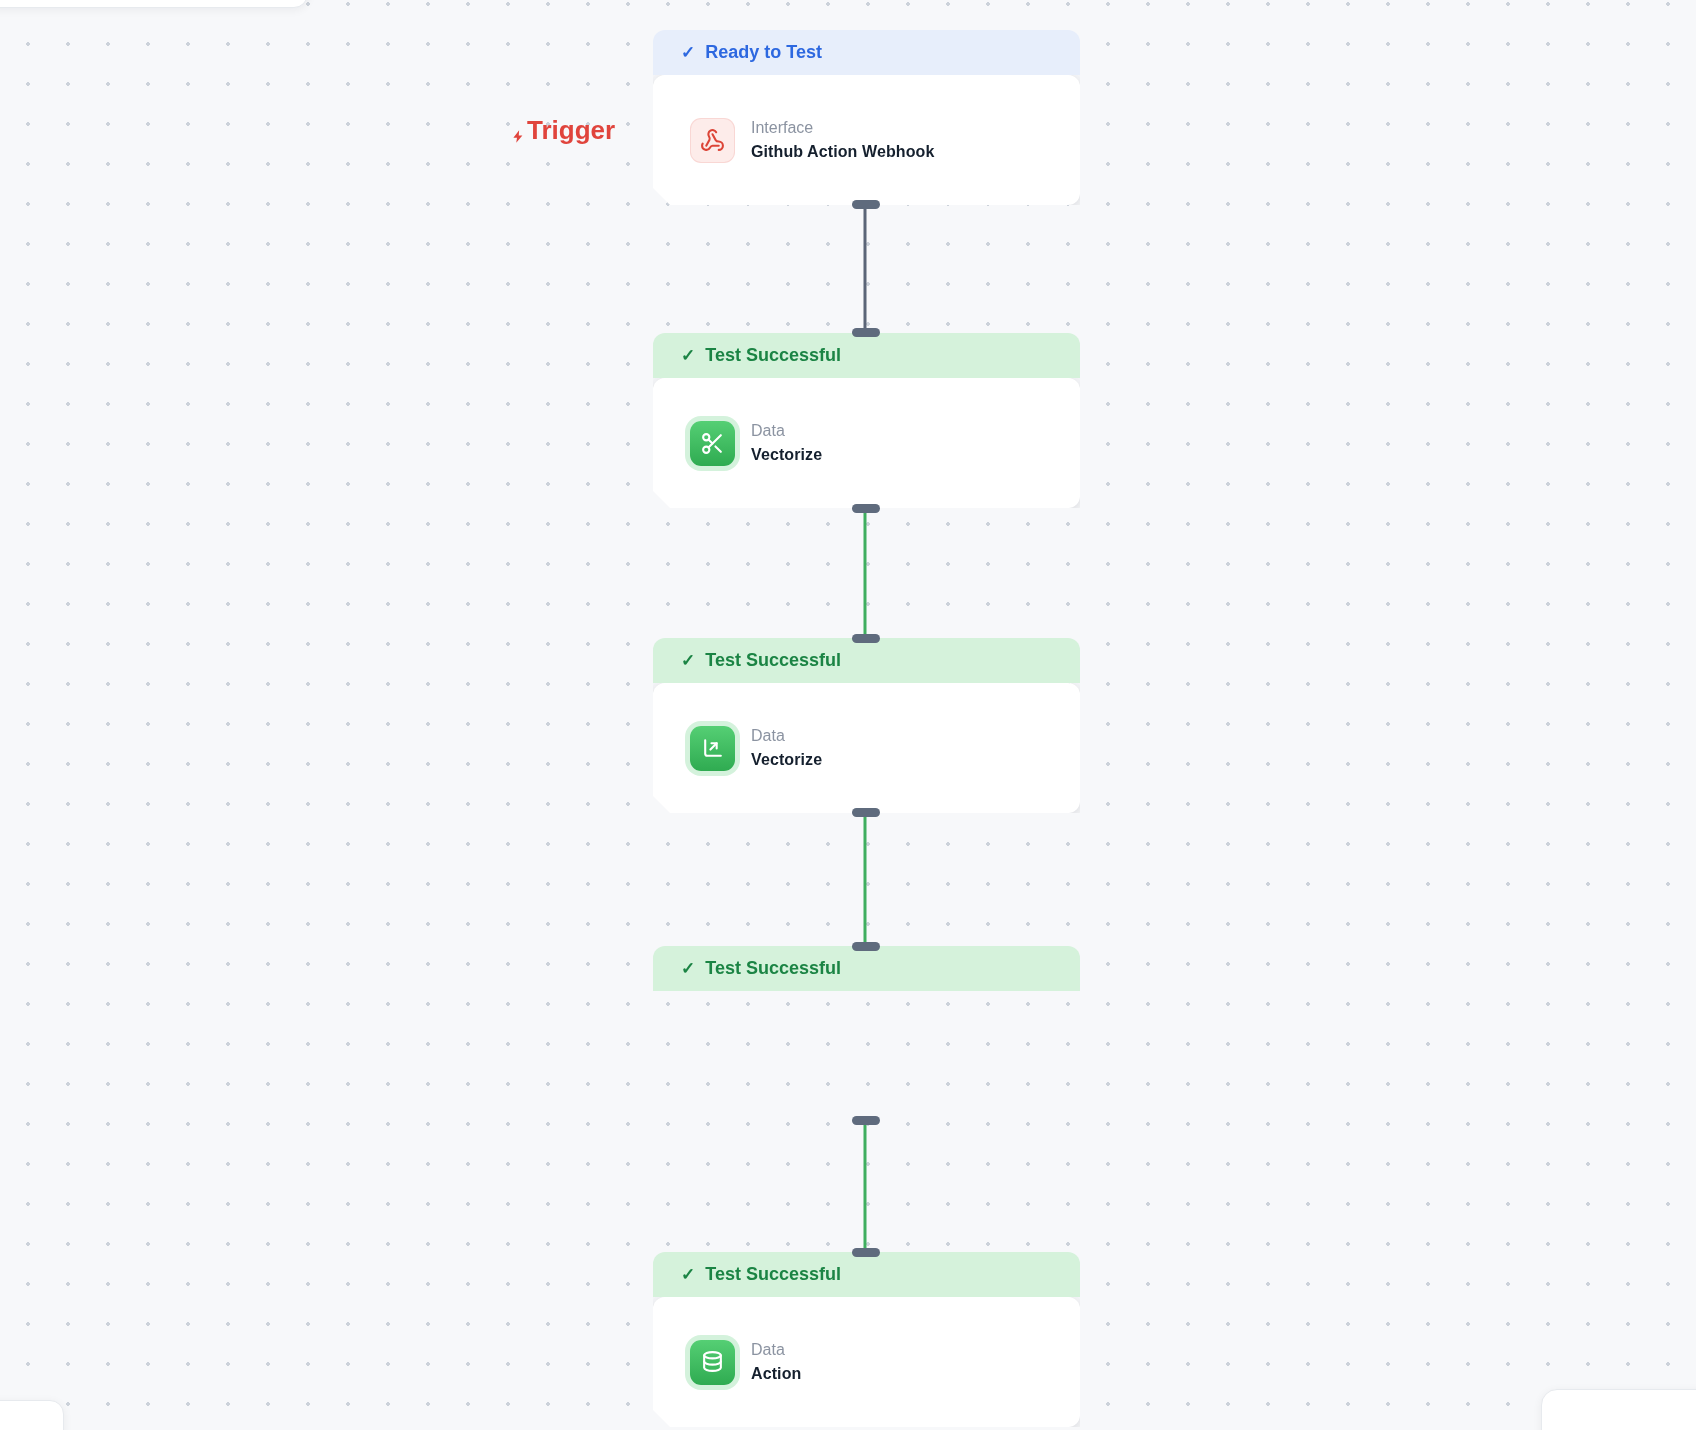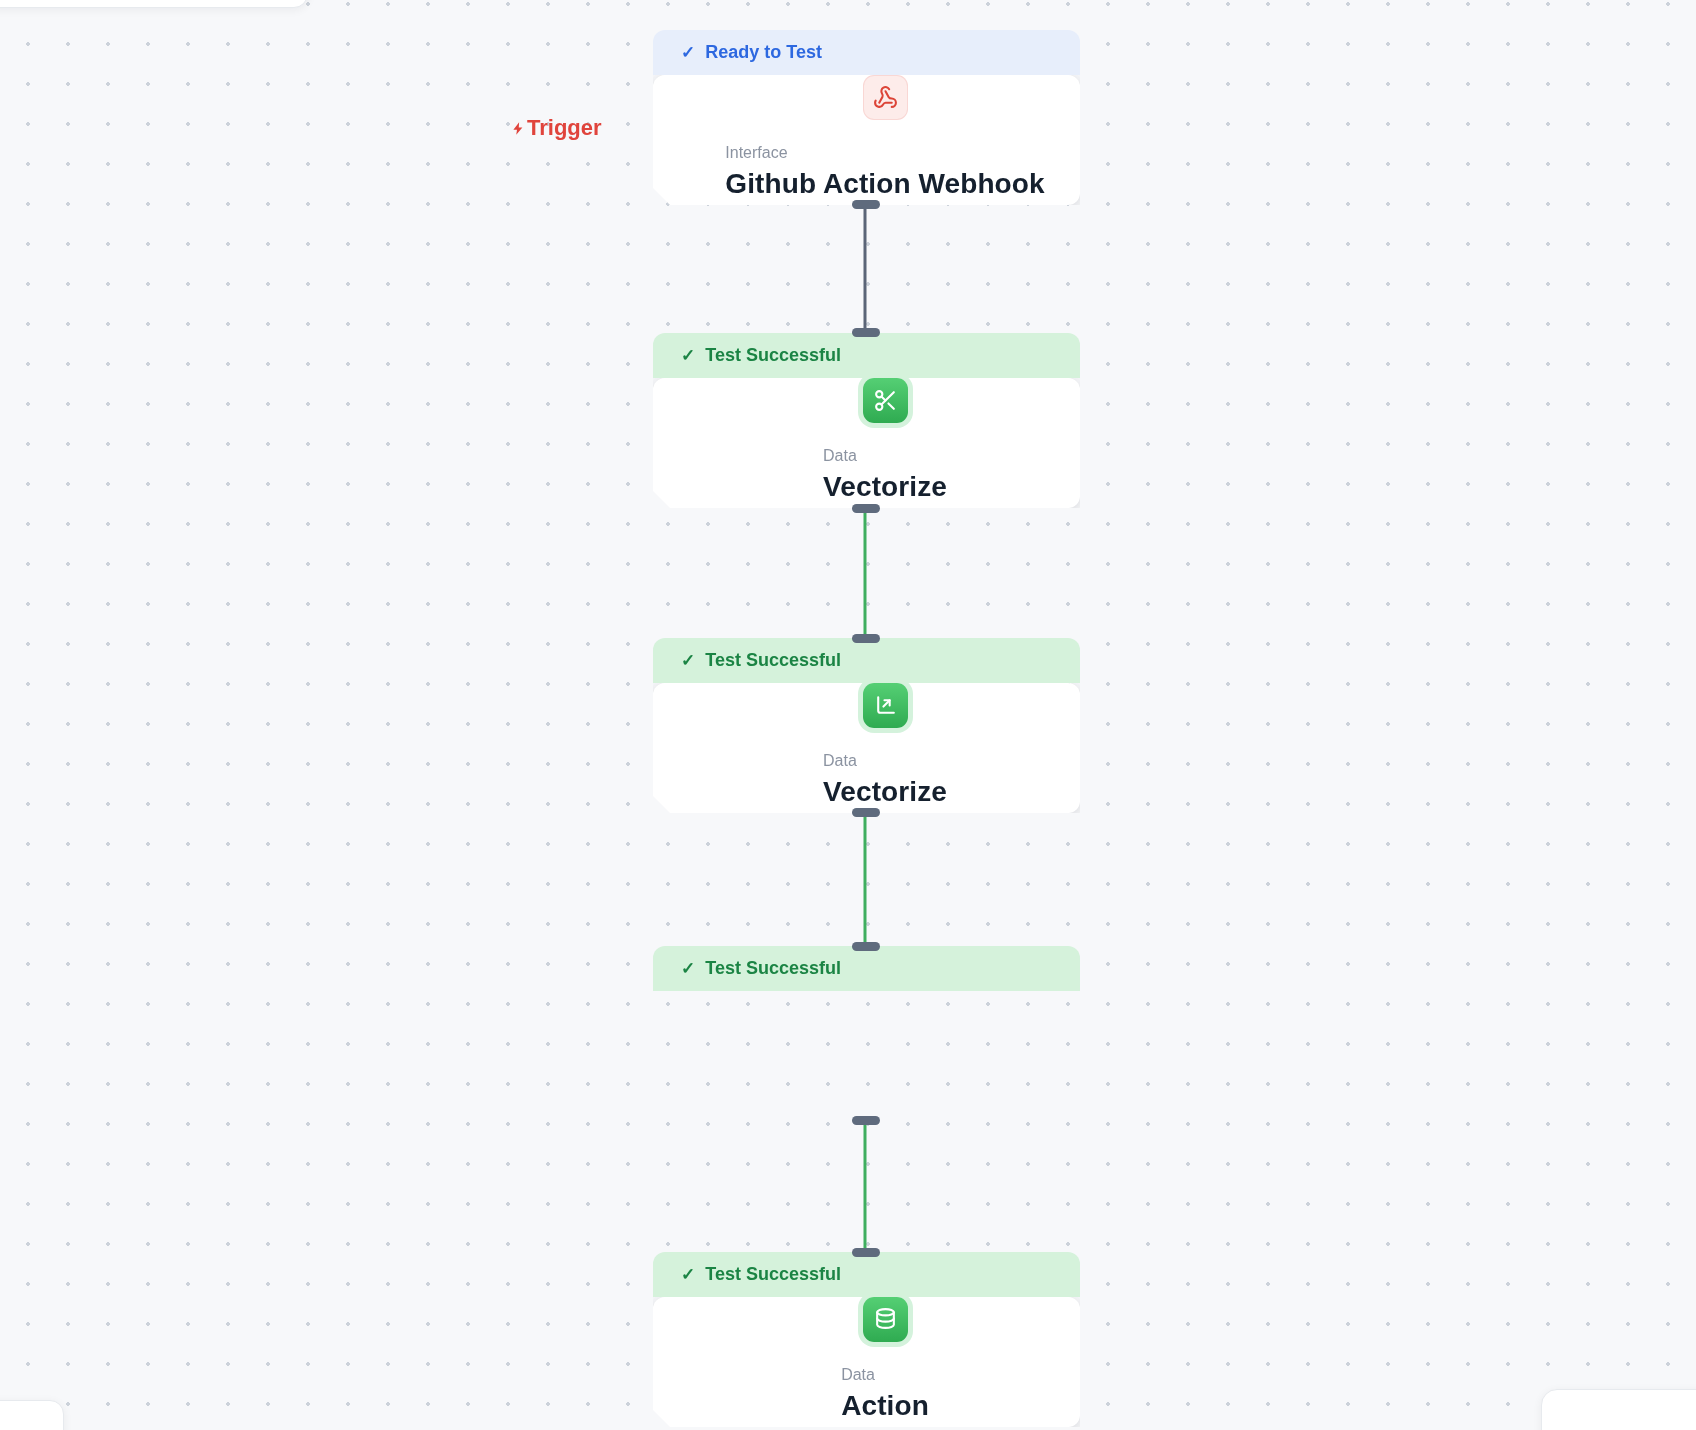--- a/index.html
+++ b/index.html
@@ -31,38 +31,37 @@
   .badge {
     height:45px; display:flex; align-items:center; gap:10px;
     padding-left:28px; font-size:18px; font-weight:700;
     border-radius:12px 12px 0 0;
   }
   .badge.ready   { background:#e7eefb; color:#2d68e0; }
   .badge.success { background:#d5f2db; color:#1b8444; }
   .badge .check  { font-size:17px; font-weight:700; }
   .card {
     height:130px; background:#ffffff; border-radius:12px;
-    display:flex; align-items:center; padding-left:37px; gap:24px;
+    display:flex; align-items:center; padding-left:37px; gap:16px;
     clip-path: polygon(0 0, 100% 0, 100% 100%, 17px 100%, 0 calc(100% - 17px));
     filter: drop-shadow(0 6px 14px rgba(16,24,40,.10)) drop-shadow(0 1px 3px rgba(16,24,40,.06));
-    flex-direction: column;
   }
   .nodeicon { width:45px; height:45px; border-radius:11px; display:flex; align-items:center; justify-content:center; flex:0 0 auto; }
   .nodeicon svg { width:25px; height:25px; }
   .nodeicon.red   { background:#fdecea; color:#dc4437; box-shadow: inset 0 0 0 1px rgba(220,68,55,.12); }
   .nodeicon.green { background:linear-gradient(180deg,#55cf74,#2fab51); color:#fff; box-shadow:0 0 0 5px rgba(120,214,147,.32); }
   .nodeicon.blue  { background:linear-gradient(180deg,#7a86f8,#4c4fe6); color:#fff; box-shadow:0 0 0 5px rgba(122,134,248,.30); }
   .texts { display:flex; flex-direction:column; gap:6px; }
   .category { font-size:16px; color:#8b93a1; }
-  .title { font-size:28px; font-weight:700; color:#15202e; letter-spacing:.1px; }
+  .title { font-size:16px; font-weight:700; color:#15202e; letter-spacing:.1px; }
 
   .trigger {
     position:absolute; left:511px; top:115px; z-index:2;
-    display:flex; align-items:center;
-    font-size:22px; font-weight:700; color:#e0443c;
+    display:flex; align-items:flex-end;
+    font-size:26px; font-weight:700; color:#e0443c;
   }
   .trigger svg { width:15px; height:19px; margin-right:1px; }
 </style>
 </head>
 <body>
 
 <div class="canvas">
 
   <div class="panel-corner panel-tl"></div>
   <div class="panel-corner panel-bl"></div>

